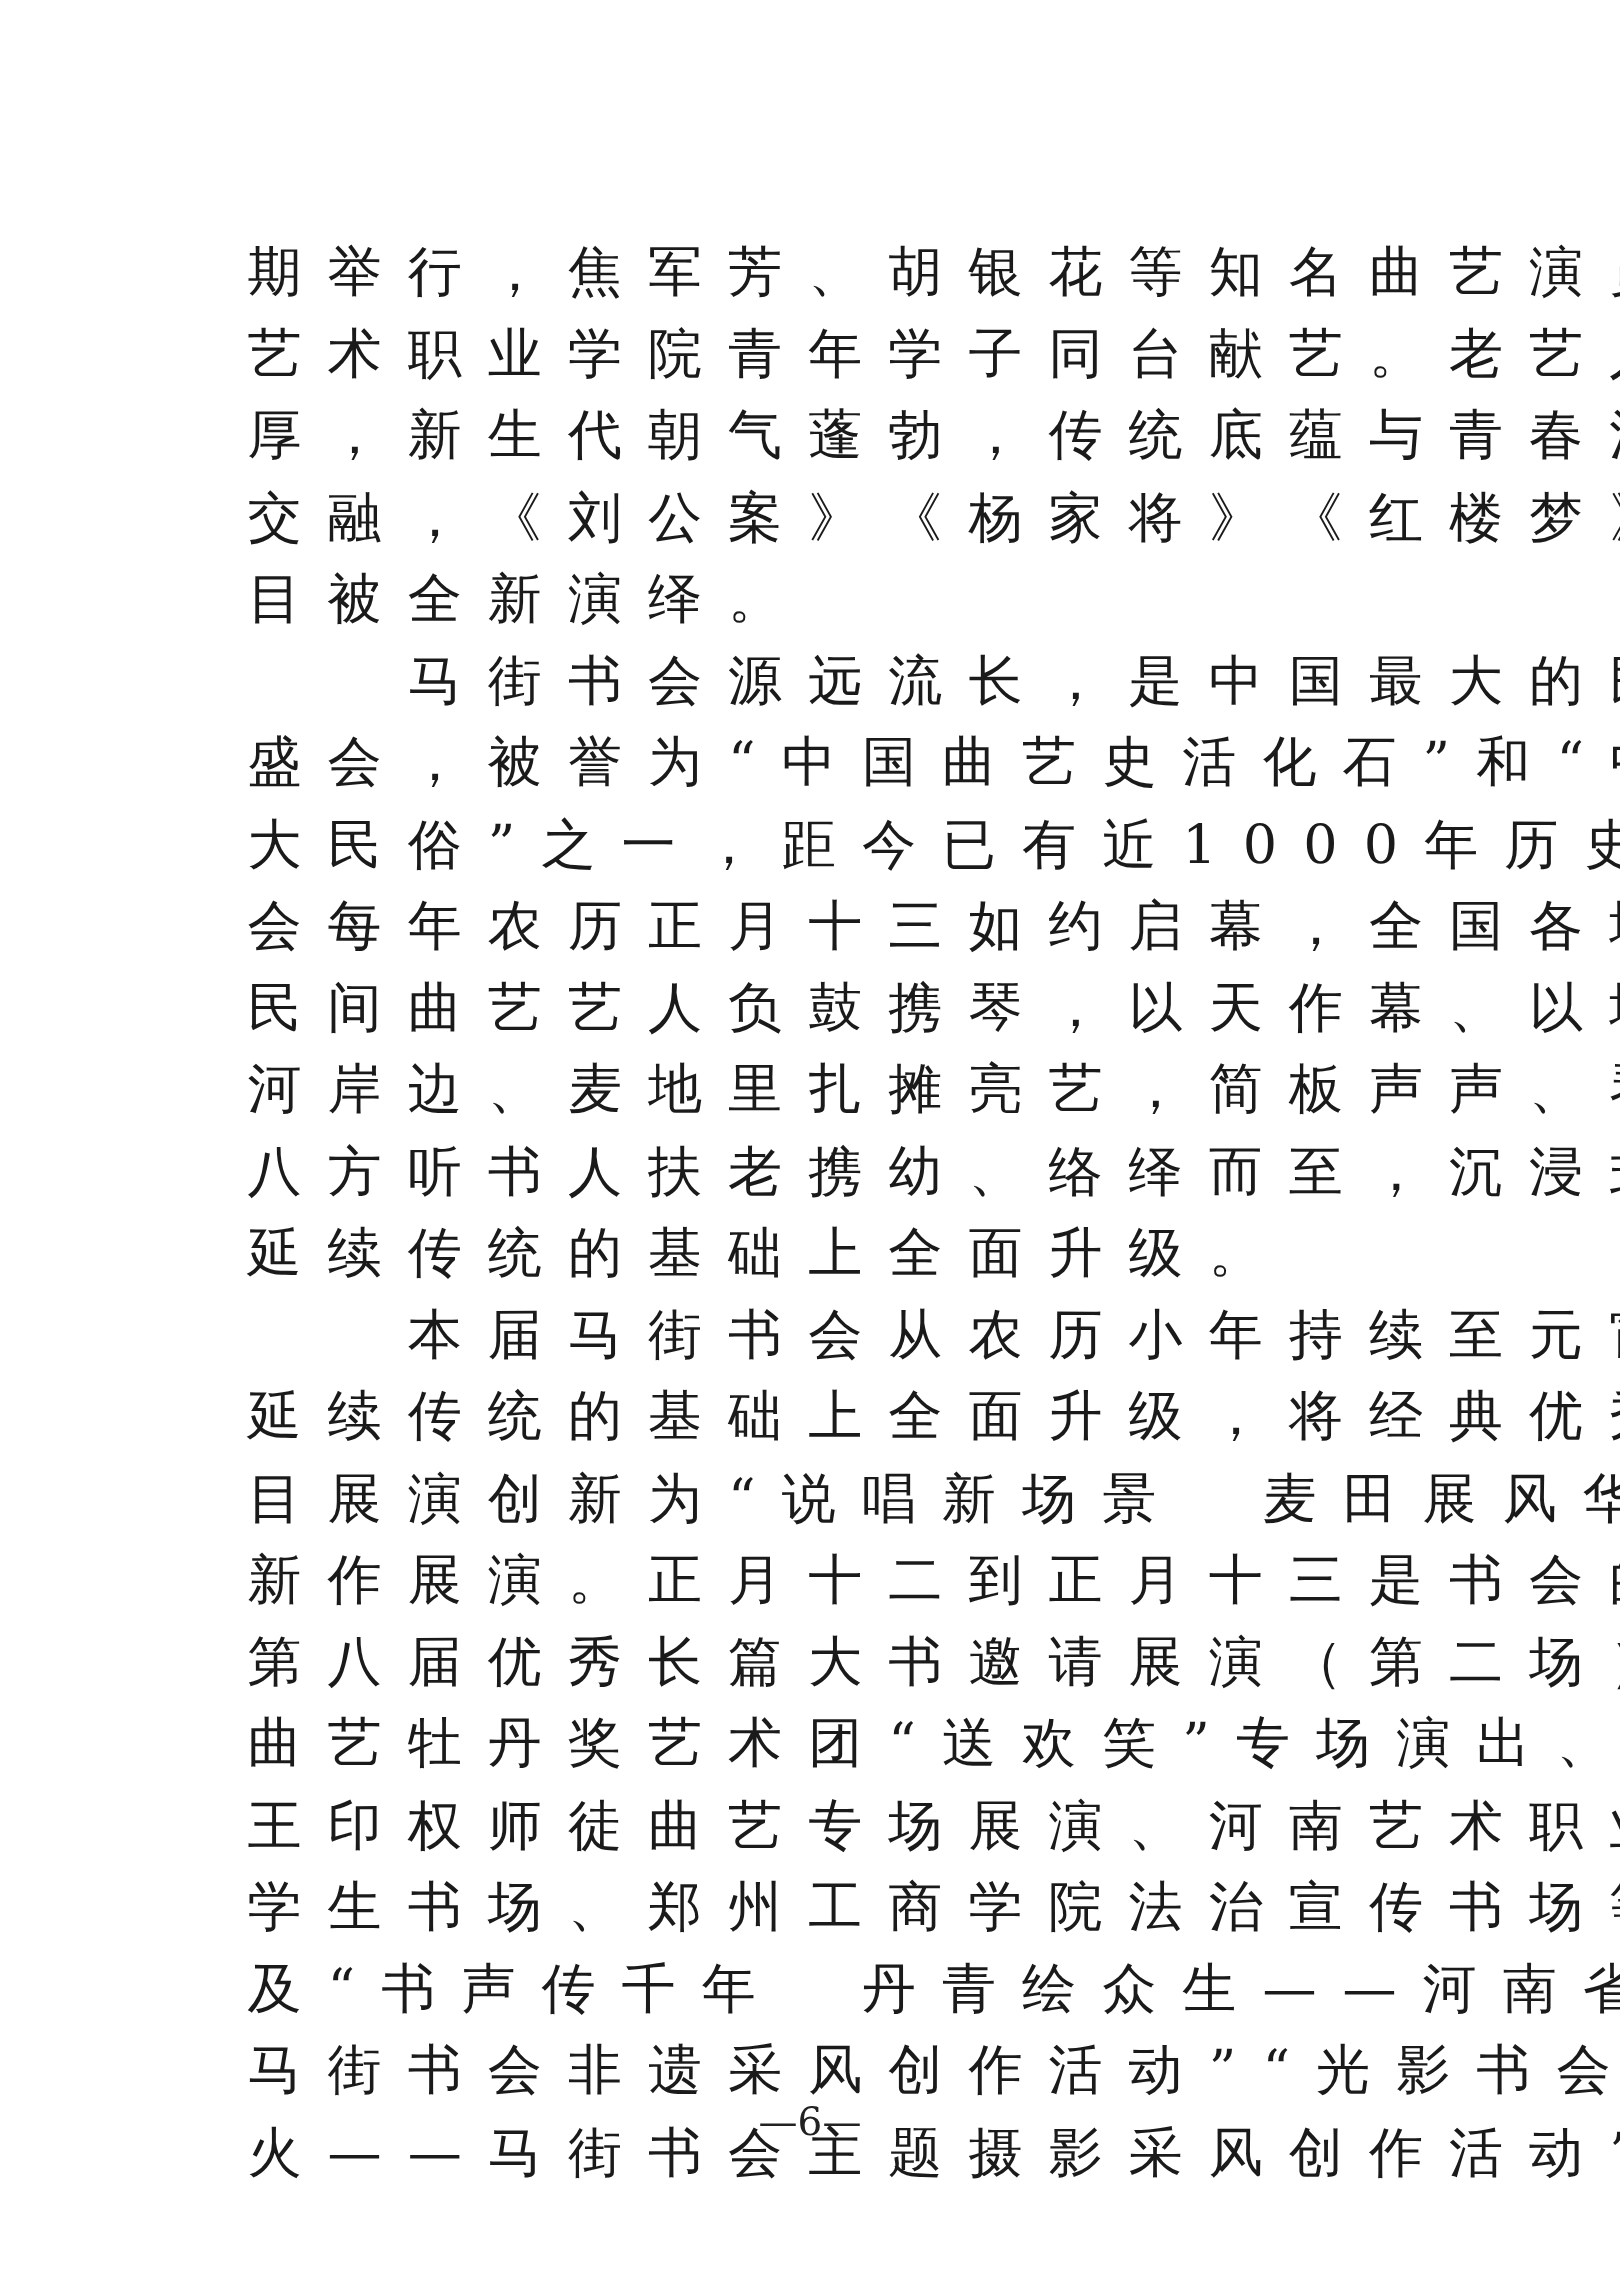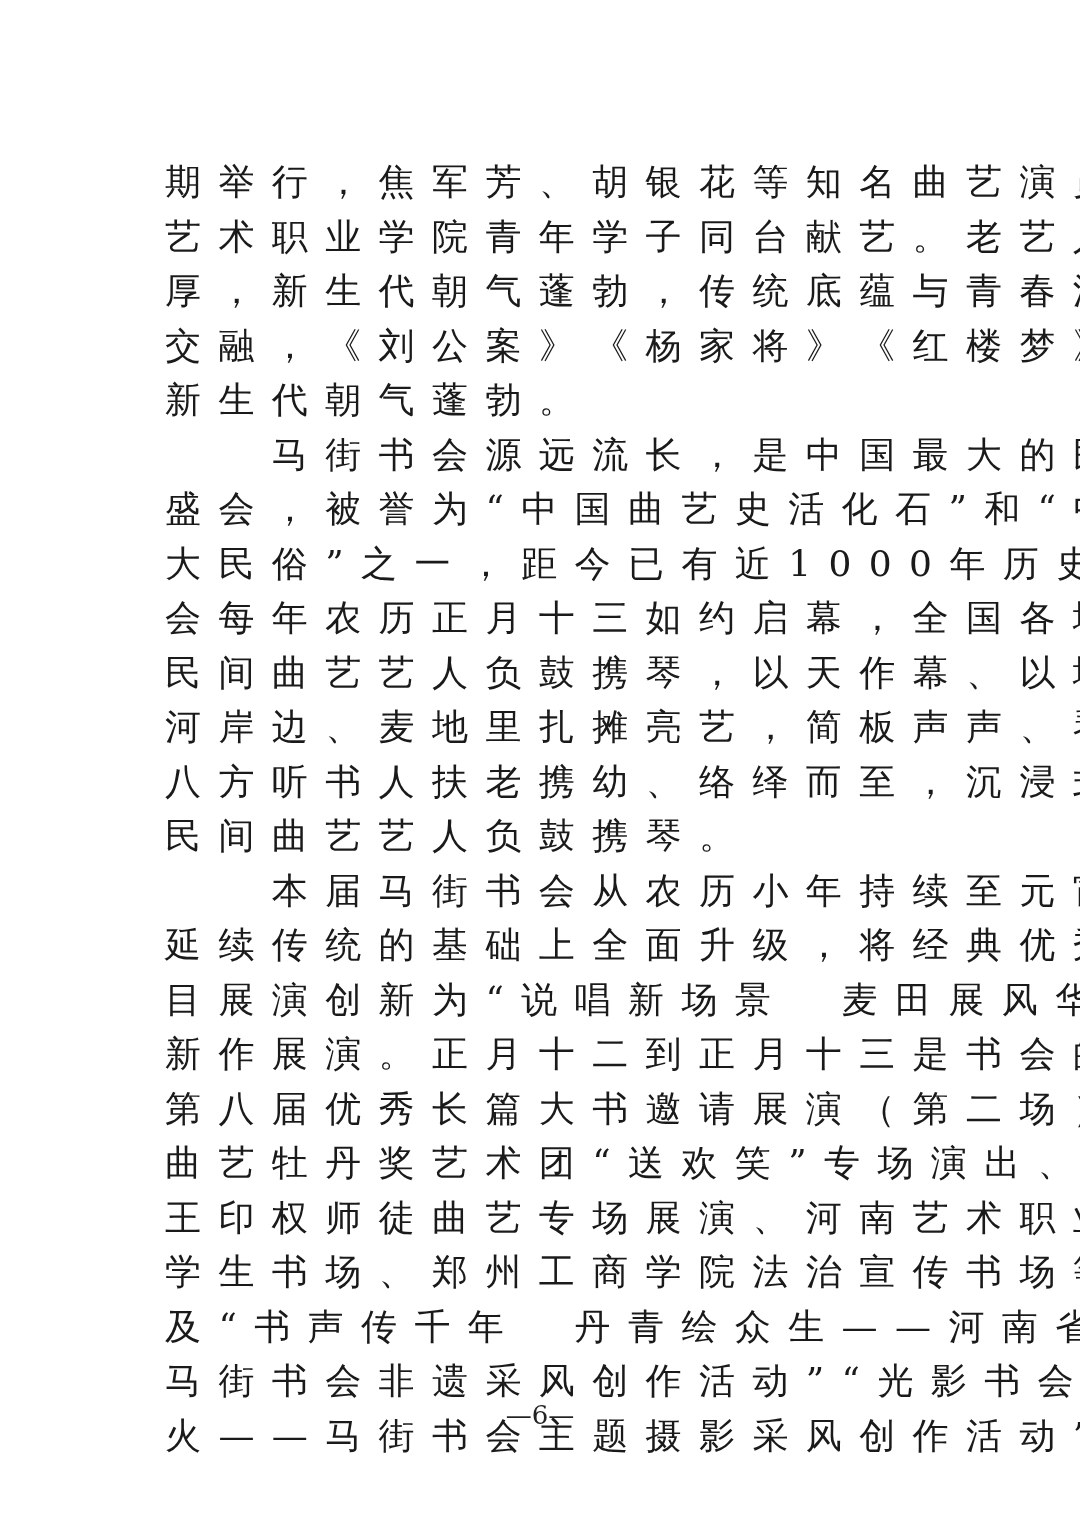--- a/index.html
+++ b/index.html
@@ -50,29 +50,29 @@
   </style>
 </head>
 <body>
 
 <div class="page">
   <div class="body-text">
     <div class="line">期举行，焦军芳、胡银花等知名曲艺演员与河南</div>
     <div class="line">艺术职业学院青年学子同台献艺。老艺人韵味醇</div>
     <div class="line">厚，新生代朝气蓬勃，传统底蕴与青春活力相互</div>
     <div class="line">交融，《刘公案》《杨家将》《红楼梦》等经典曲</div>
-    <div class="line">新生代朝气蓬勃。</div>
+    <div class="line">目被全新演绎。</div>
     <div class="line">　　马街书会源远流长，是中国最大的民间曲艺</div>
     <div class="line">盛会，被誉为“中国曲艺史活化石”和“中国十</div>
     <div class="line">大民俗”之一，距今已有近1000年历史。马街书</div>
     <div class="line">会每年农历正月十三如约启幕，全国各地上千名</div>
     <div class="line">民间曲艺艺人负鼓携琴，以天作幕、以地为台在</div>
     <div class="line">河岸边、麦地里扎摊亮艺，简板声声、琴弦婉转。</div>
     <div class="line">八方听书人扶老携幼、络绎而至，沉浸式感受原</div>
-    <div class="line">民间曲艺艺人负鼓携琴。</div>
+    <div class="line">延续传统的基础上全面升级。</div>
     <div class="line">　　本届马街书会从农历小年持续至元宵节，在</div>
     <div class="line">延续传统的基础上全面升级，将经典优秀曲艺节</div>
     <div class="line">目展演创新为“说唱新场景　麦田展风华”新人</div>
     <div class="line">新作展演。正月十二到正月十三是书会的高潮，</div>
     <div class="line">第八届优秀长篇大书邀请展演（第二场）、中国</div>
     <div class="line">曲艺牡丹奖艺术团“送欢笑”专场演出、刘兰芳、</div>
     <div class="line">王印权师徒曲艺专场展演、河南艺术职业学院大</div>
     <div class="line">学生书场、郑州工商学院法治宣传书场等演出以</div>
     <div class="line">及“书声传千年　丹青绘众生——河南省美术名家</div>
     <div class="line">马街书会非遗采风创作活动”“光影书会·非遗薪</div>

